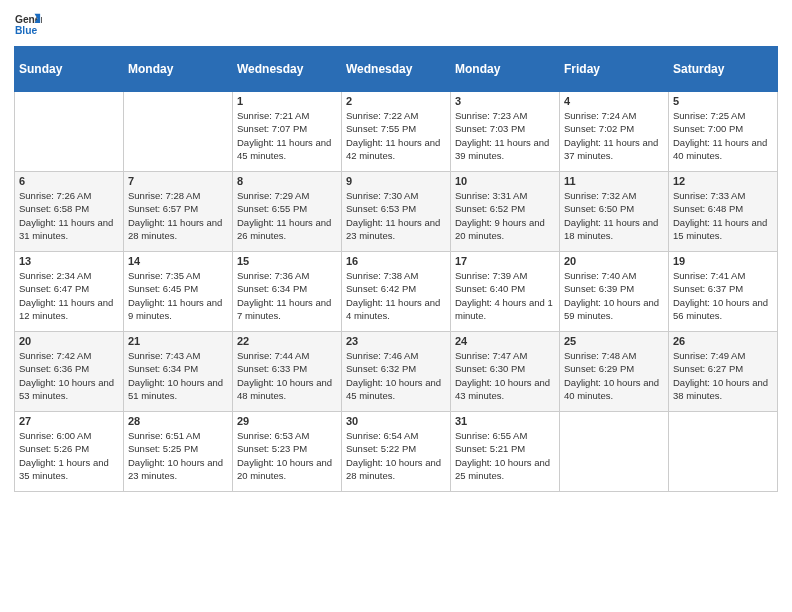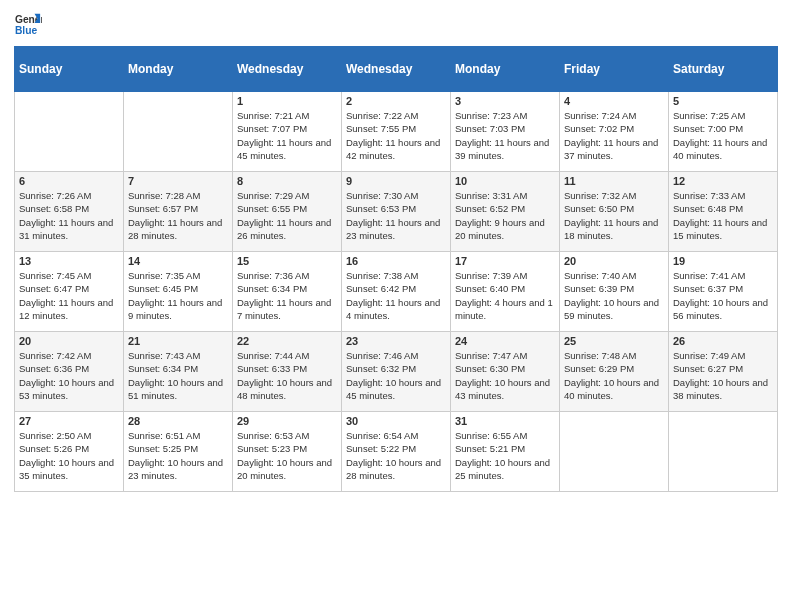--- a/index.html
+++ b/index.html
@@ -157,21 +157,21 @@
             <div class="cell-content"><span>Sunrise: 7:32 AM</span><br><span>Sunset: 6:50 PM</span><br><span>Daylight: 11 hours and 18 minutes.</span></div>
           </td>
           <td>
             <div class="day-number">12</div>
             <div class="cell-content"><span>Sunrise: 7:33 AM</span><br><span>Sunset: 6:48 PM</span><br><span>Daylight: 11 hours and 15 minutes.</span></div>
           </td>
         </tr>
         <tr>
           <td>
             <div class="day-number">13</div>
-            <div class="cell-content"><span>Sunrise: 7:45 AM</span><br><span>Sunset: 6:47 PM</span><br><span>Daylight: 11 hours and 12 minutes.</span></div>
+            <div class="cell-content"><span>Sunrise: 2:34 AM</span><br><span>Sunset: 6:47 PM</span><br><span>Daylight: 11 hours and 12 minutes.</span></div>
           </td>
           <td>
             <div class="day-number">14</div>
             <div class="cell-content"><span>Sunrise: 7:35 AM</span><br><span>Sunset: 6:45 PM</span><br><span>Daylight: 11 hours and 9 minutes.</span></div>
           </td>
           <td>
             <div class="day-number">15</div>
             <div class="cell-content"><span>Sunrise: 7:36 AM</span><br><span>Sunset: 6:34 PM</span><br><span>Daylight: 11 hours and 7 minutes.</span></div>
           </td>
           <td>
@@ -217,21 +217,21 @@
             <div class="cell-content"><span>Sunrise: 7:48 AM</span><br><span>Sunset: 6:29 PM</span><br><span>Daylight: 10 hours and 40 minutes.</span></div>
           </td>
           <td>
             <div class="day-number">26</div>
             <div class="cell-content"><span>Sunrise: 7:49 AM</span><br><span>Sunset: 6:27 PM</span><br><span>Daylight: 10 hours and 38 minutes.</span></div>
           </td>
         </tr>
         <tr>
           <td>
             <div class="day-number">27</div>
-            <div class="cell-content"><span>Sunrise: 2:50 AM</span><br><span>Sunset: 5:26 PM</span><br><span>Daylight: 10 hours and 35 minutes.</span></div>
+            <div class="cell-content"><span>Sunrise: 6:00 AM</span><br><span>Sunset: 5:26 PM</span><br><span>Daylight: 1 hours and 35 minutes.</span></div>
           </td>
           <td>
             <div class="day-number">28</div>
             <div class="cell-content"><span>Sunrise: 6:51 AM</span><br><span>Sunset: 5:25 PM</span><br><span>Daylight: 10 hours and 23 minutes.</span></div>
           </td>
           <td>
             <div class="day-number">29</div>
             <div class="cell-content"><span>Sunrise: 6:53 AM</span><br><span>Sunset: 5:23 PM</span><br><span>Daylight: 10 hours and 20 minutes.</span></div>
           </td>
           <td>

